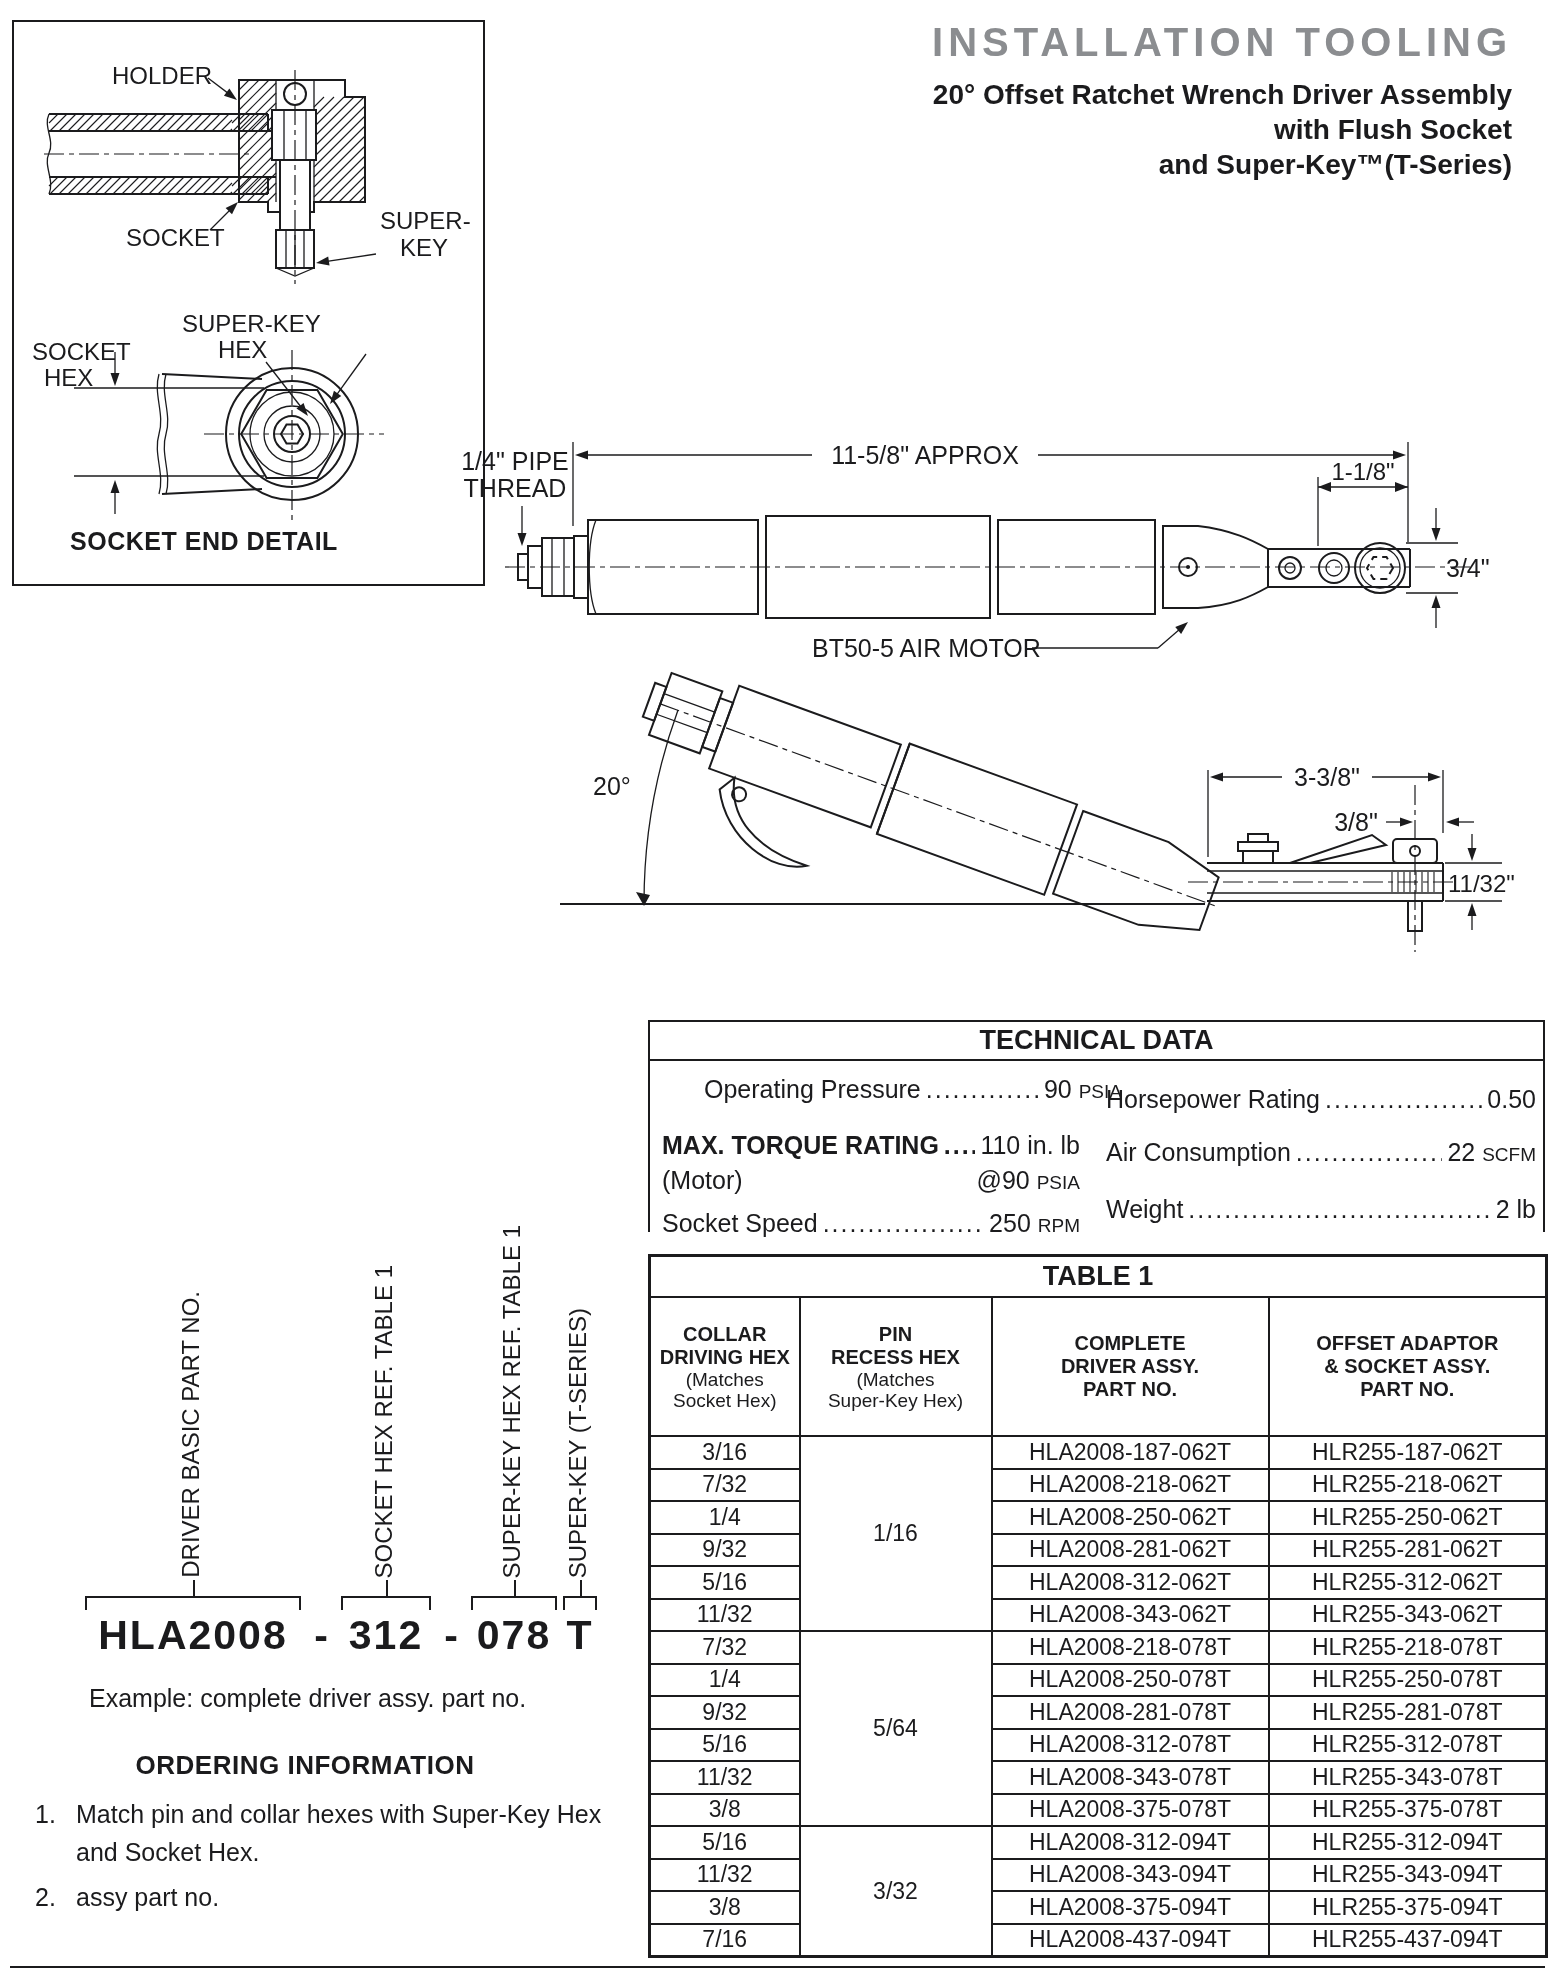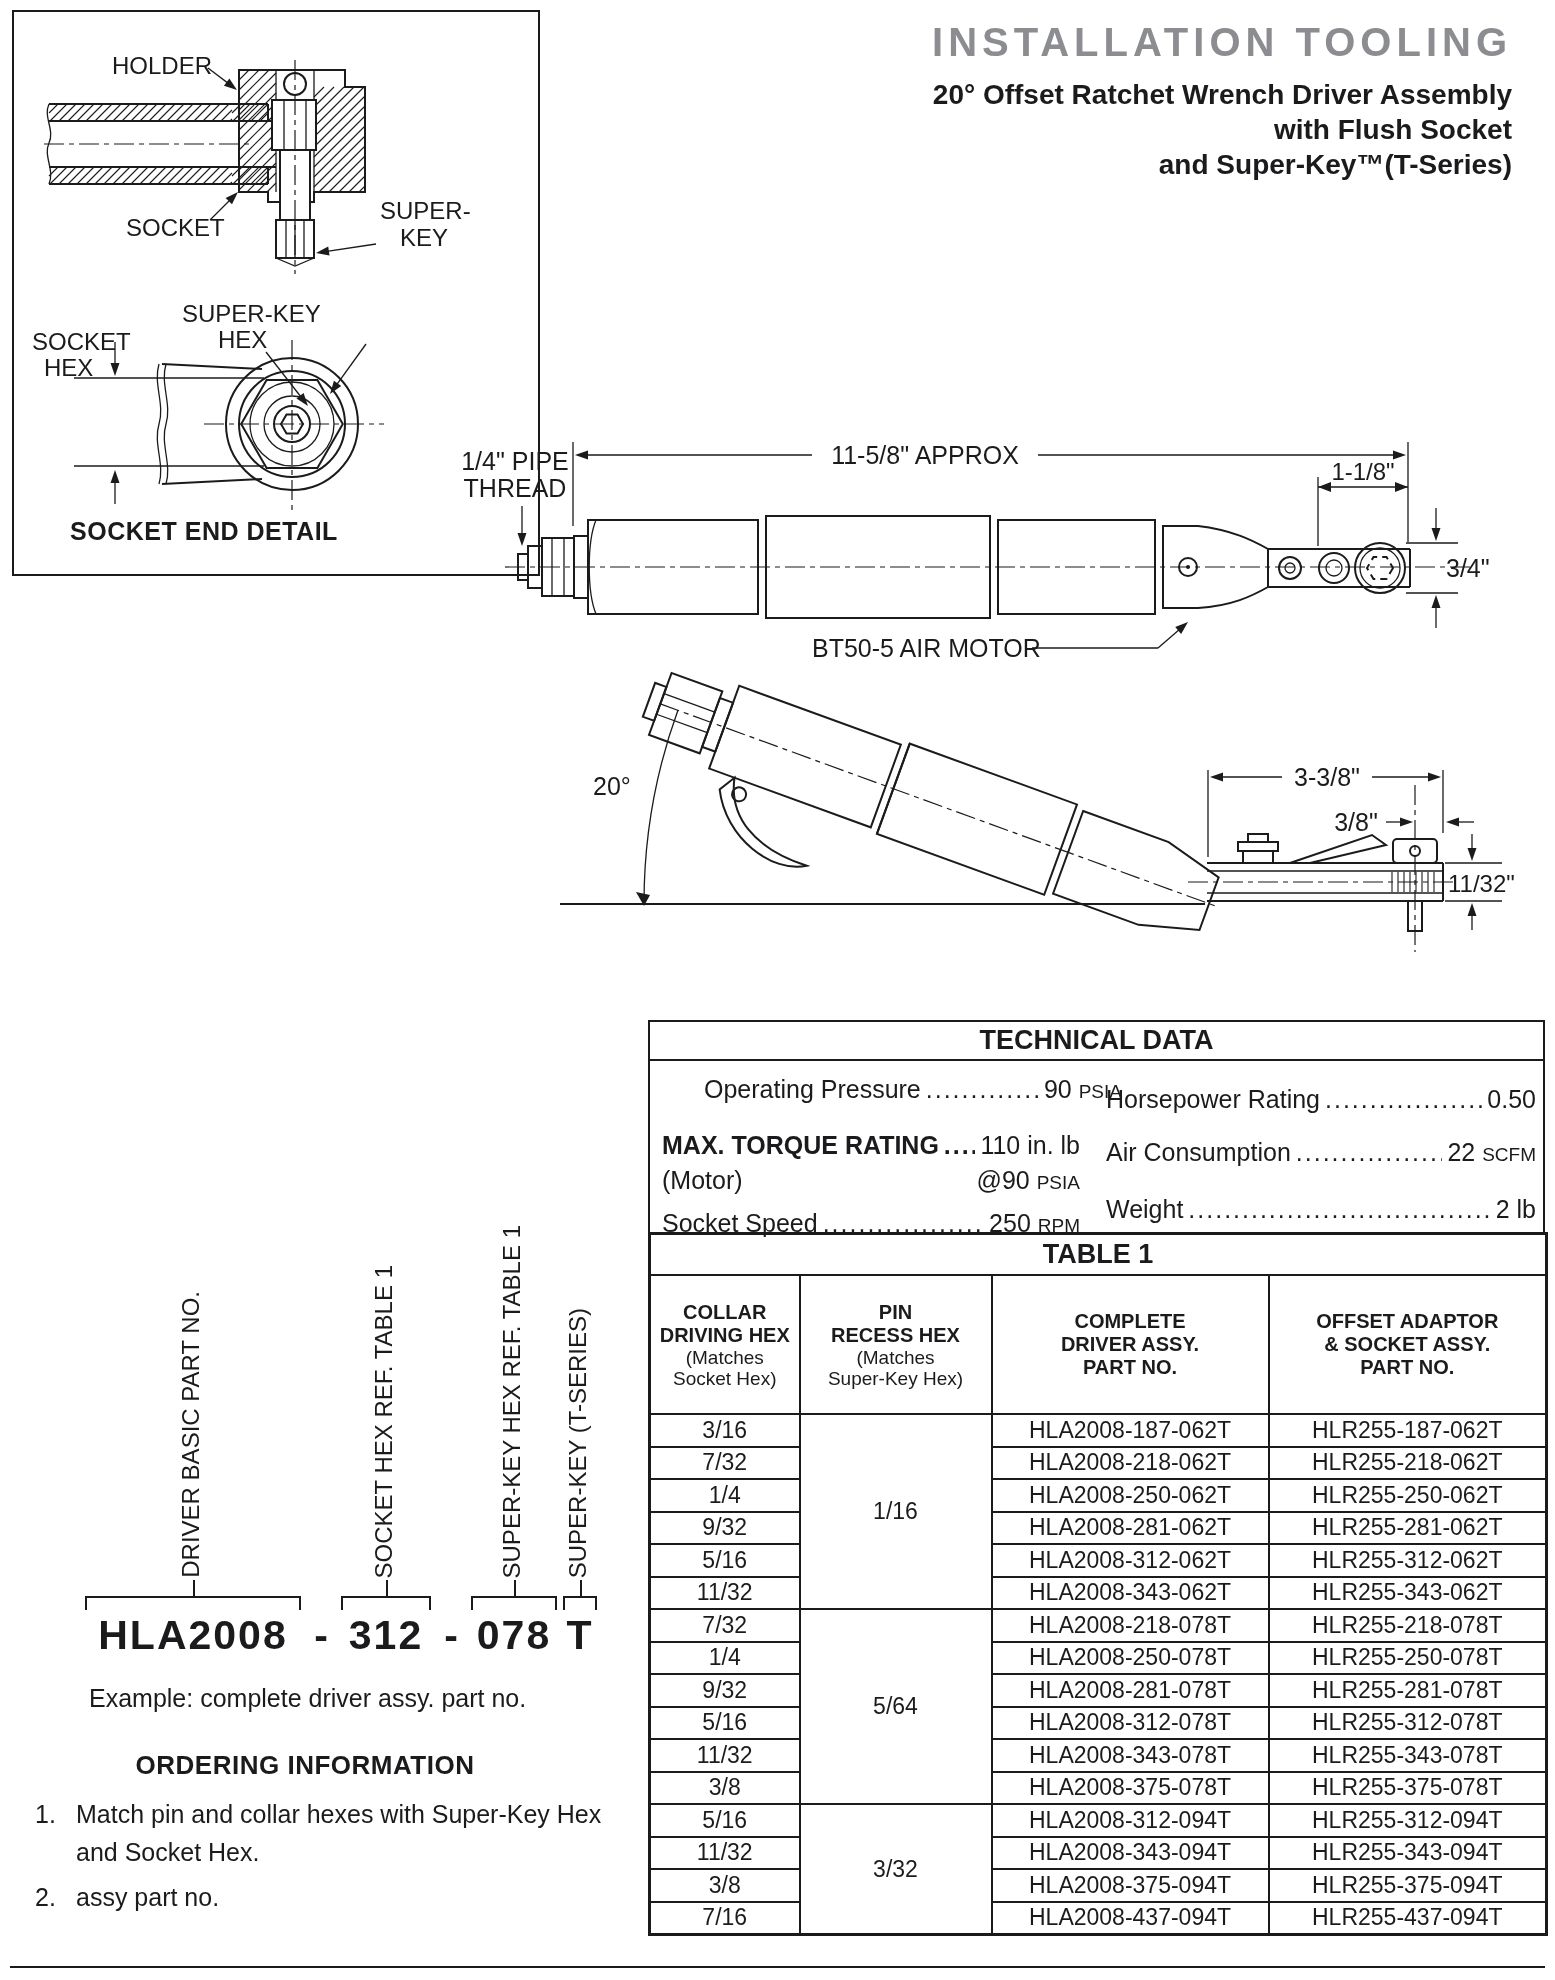--- a/index.html
+++ b/index.html
@@ -1,19 +1,19 @@
 <!DOCTYPE html>
 <html><head>
 <meta charset="utf-8">
 <style>
   html,body{margin:0;padding:0;background:#fff;}
   .page{position:relative;width:1555px;height:1980px;background:#fff;color:#1b1b1d;
         font-family:"Liberation Sans",sans-serif;overflow:hidden;}
   
-  .sed-panel{position:absolute;left:12px;top:10px;width:528px;height:566px;border:2.5px solid #1b1b1d;box-sizing:border-box;}
+  .sed-panel{position:absolute;left:12px;top:20px;width:473px;height:566px;border:2.5px solid #1b1b1d;box-sizing:border-box;}
   .sed-caption{position:absolute;top:505px;left:0;width:380px;text-align:center;font-size:25px;font-weight:bold;letter-spacing:.5px;}
   
   .hdr{position:absolute;top:20px;right:43px;text-align:right;}
   .kicker{font-size:40px;font-weight:bold;letter-spacing:5px;color:#8b8d90;}
   .title{font-size:64px;font-weight:bold;letter-spacing:1px;margin-top:2px;color:#161616;}
   .subtitle{margin-top:12px;font-size:28px;font-weight:bold;line-height:35px;color:#1b1b1d;}
   
   svg line,svg path,svg rect,svg circle,svg polygon.ol,svg polyline{fill:none;stroke:#1b1b1d;stroke-width:2;}
   svg .thin{stroke-width:1.3;}
   svg .tip{fill:#1b1b1d;stroke:none;}
@@ -32,21 +32,21 @@
   .td-row{position:absolute;width:100%;}
   .td-row2{position:absolute;width:100%;}
   .leader{flex:1;overflow:hidden;white-space:nowrap;letter-spacing:2px;margin:0 5px;}
   .td-label{white-space:nowrap;}
   .td-val{white-space:nowrap;}
   .b{font-weight:bold;}
   .unit{font-size:19px;}
   .l2{justify-content:space-between;margin-top:6px;}
   
   .t1-wrap{position:absolute;left:648px;top:1232px;width:897px;}
-  table.t1{border-collapse:collapse;table-layout:fixed;width:897px;border:3px solid #1b1b1d;}
+  table.t1{border-collapse:collapse;table-layout:fixed;width:897px;border:3px solid #1b1b1d;margin-top:22px;}
   .t1 th,.t1 td{border:2px solid #1b1b1d;text-align:center;vertical-align:middle;padding:0;}
   .t1 .t1-title{font-size:27px;font-weight:bold;height:39px;}
   .t1 thead th{height:137px;font-weight:normal;}
   .t1 .hl{font-size:20px;font-weight:bold;line-height:23px;}
   .t1 .hs{font-size:19px;line-height:21px;}
   .t1 tbody td{font-size:23px;height:30.5px;}
   .t1 tbody tr:last-child td{border-bottom:3px solid #1b1b1d;}
   
   .pn-block{position:absolute;left:75px;top:1240px;width:560px;height:480px;}
   .rot-label{position:absolute;writing-mode:vertical-rl;transform:rotate(180deg);font-size:24px;white-space:nowrap;bottom:142px;}

